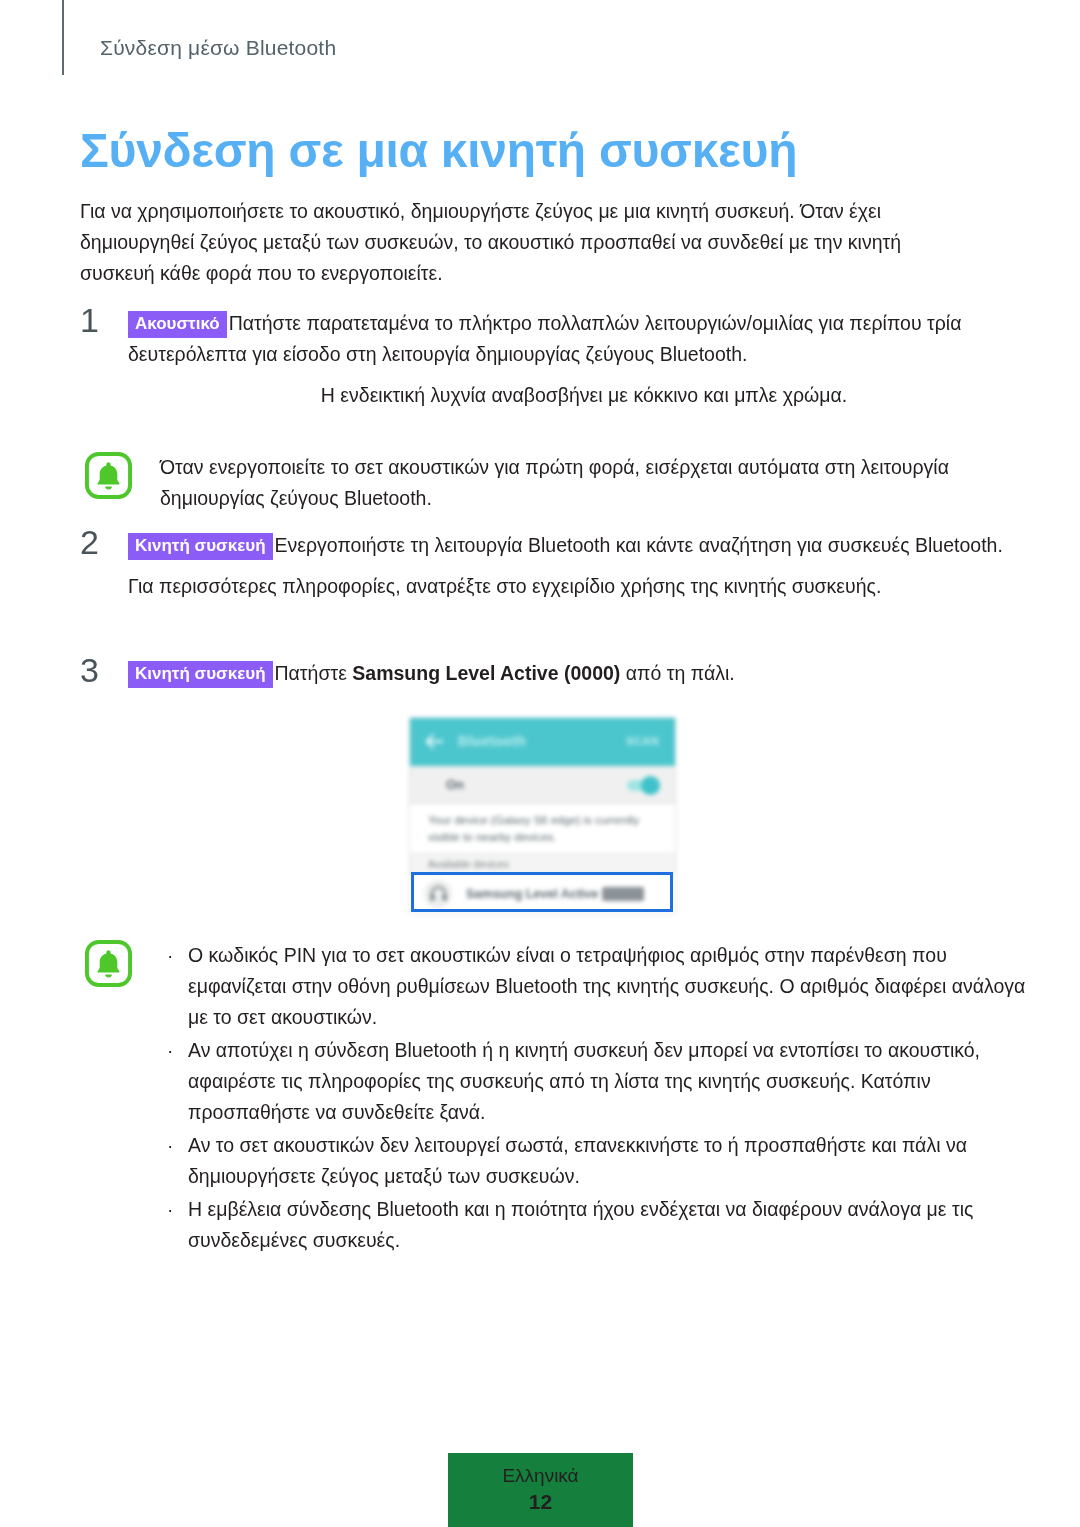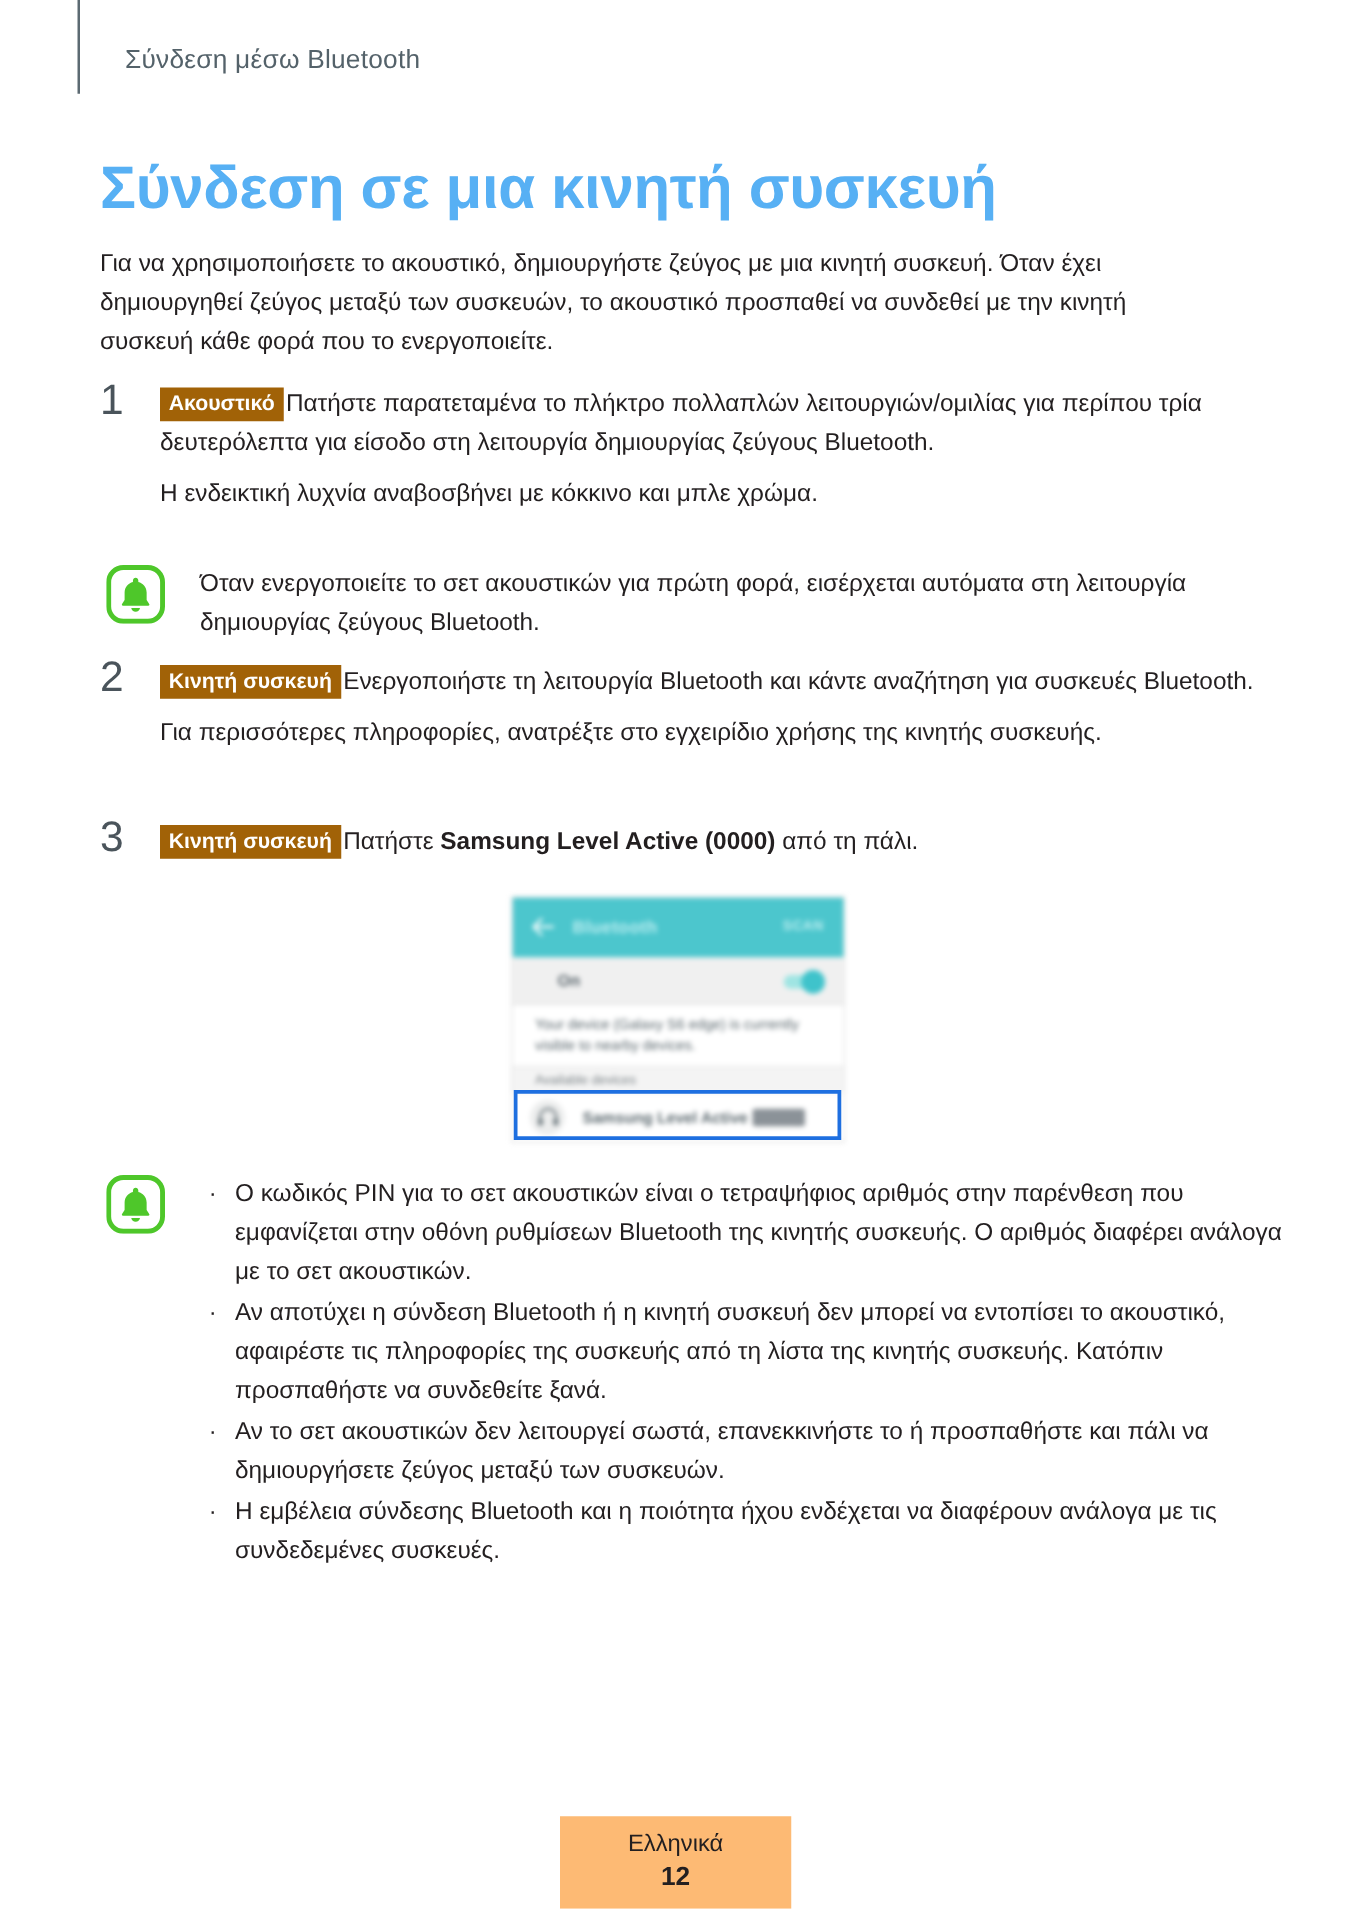--- a/index.html
+++ b/index.html
@@ -69,21 +69,21 @@
   }
   .step .body {
     margin-left: 48px;
     width: 912px;
     font-size: 19.5px;
     line-height: 31px;
     color: #231f20;
   }
   .badge {
     display: inline-block;
-    background: #a16207;
+    background: #8b5cf6;
     color: #ffffff;
     font-size: 17px;
     font-weight: bold;
     padding: 2px 7px 3px 7px;
     line-height: 22px;
     vertical-align: 1px;
     margin-right: 2px;
     white-space: nowrap;
   }
   .sub {
@@ -227,21 +227,21 @@
     border: 3px solid #1e6fe0;
     box-sizing: border-box;
     pointer-events: none;
   }
 
   
   .footer {
     position: absolute;
     left: 448px; top: 1453px;
     width: 185px; height: 74px;
-    background: #fdba74;
+    background: #15803d;
     text-align: center;
     padding-top: 10px;
   }
   .footer .lang {
     font-size: 19px;
     color: #231f20;
     line-height: 25px;
   }
   .footer .pnum {
     font-size: 21px;
@@ -258,21 +258,21 @@
   <div class="header-title">Σύνδεση μέσω Bluetooth</div>
 </div>
 
 <div class="page-title">Σύνδεση σε μια κινητή συσκευή</div>
 
 <div class="intro">Για να χρησιμοποιήσετε το ακουστικό, δημιουργήστε ζεύγος με μια κινητή συσκευή. Όταν έχει δημιουργηθεί ζεύγος μεταξύ των συσκευών, το ακουστικό προσπαθεί να συνδεθεί με την κινητή συσκευή κάθε φορά που το ενεργοποιείτε.</div>
 
 <div class="step" style="left:80px; top:308px; width:930px;">
   <div class="num">1</div>
   <div class="body"><span class="badge">Ακουστικό</span><span>Πατήστε παρατεταμένα το πλήκτρο πολλαπλών λειτουργιών/ομιλίας για περίπου τρία δευτερόλεπτα για είσοδο στη λειτουργία δημιουργίας ζεύγους Bluetooth.</span></div>
-  <div class="sub" style="margin-top:10px;">Η ενδεικτική λυχνία αναβοσβήνει με κόκκινο και μπλε χρώμα.</div>
+  <div class="sub" style="margin-top:10px;text-align:center;">Η ενδεικτική λυχνία αναβοσβήνει με κόκκινο και μπλε χρώμα.</div>
 </div>
 
 <div class="note" style="left:85px; top:452px; width:930px;">
   <div class="note-icon">
     <svg viewBox="0 0 48 48" width="47" height="47" aria-hidden="true">
       <rect x="2" y="2" width="44" height="44" rx="12" ry="12" fill="none" stroke="#4ec72a" stroke-width="4"></rect>
       <path d="M24 10.5c-1.2 0-2.2 1-2.2 2.2v1.1c-3.9.9-6.8 4.4-6.8 8.6v6.2l-2.1 3.2c-.4.6 0 1.4.8 1.4h20.6c.8 0 1.2-.8.8-1.4L33 28.6v-6.2c0-4.2-2.9-7.7-6.8-8.6v-1.1c0-1.2-1-2.2-2.2-2.2z" fill="#4ec72a"></path>
       <path d="M20.4 35.2h7.2c-.3 1.8-1.8 3-3.6 3s-3.3-1.2-3.6-3z" fill="#4ec72a"></path>
     </svg>
   </div>

